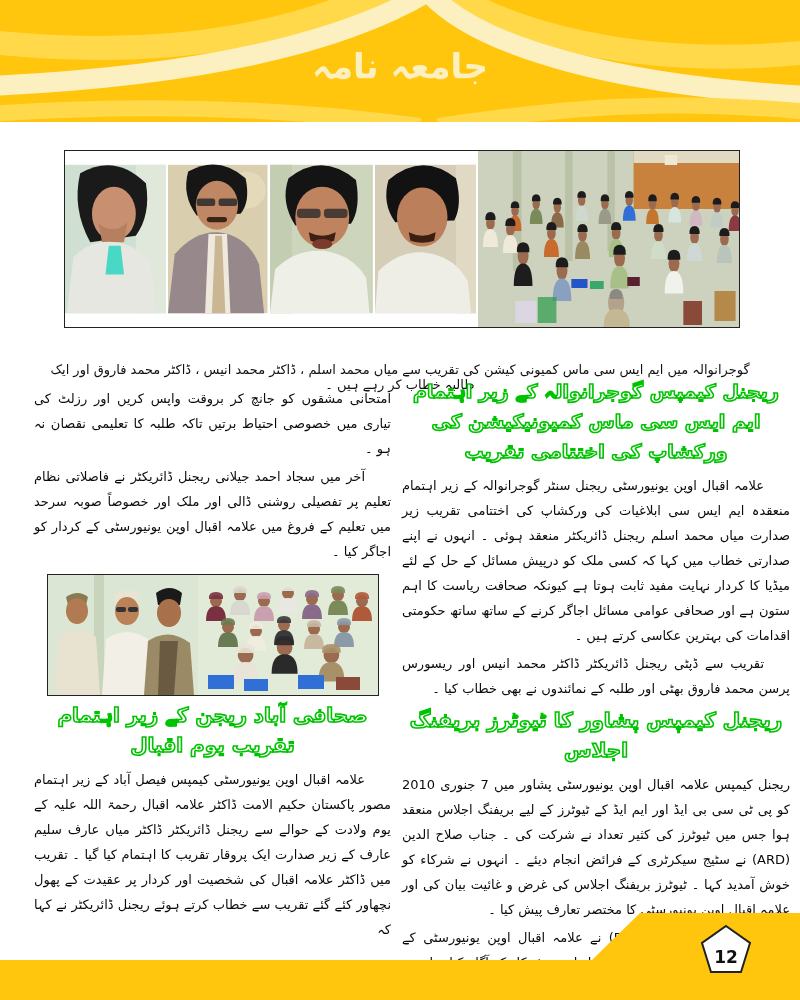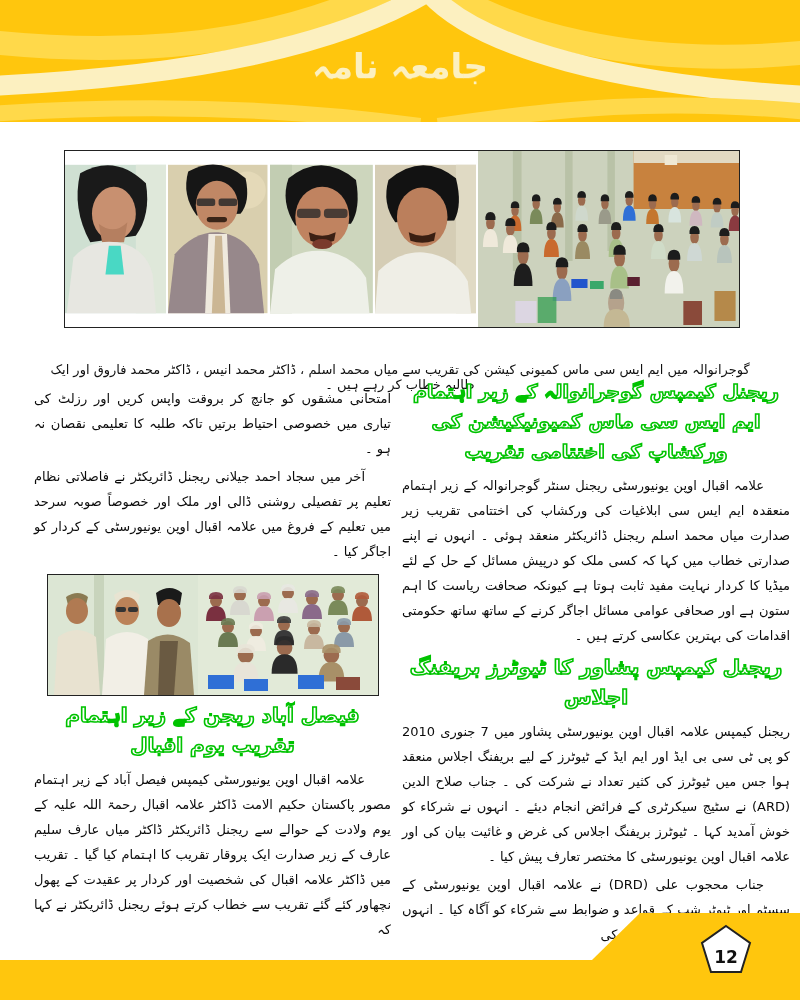--- a/index.html
+++ b/index.html
@@ -167,20 +167,21 @@
       <rect x="96" y="146" width="30" height="26" fill="#2a9a4a" opacity=".7"></rect>
       <rect x="380" y="140" width="34" height="30" fill="#b5894a"></rect>
       <rect x="330" y="150" width="30" height="24" fill="#8a4a3a"></rect>
     </svg>
   </div>
   <div class="caption caption-top">گوجرانوالہ میں ایم ایس سی ماس کمیونی کیشن کی تقریب سے میاں محمد اسلم ، ڈاکٹر محمد انیس ، ڈاکٹر محمد فاروق اور ایک طالبہ خطاب کر رہے ہیں ۔</div>
 
   <div class="col col-right">
     <h2 class="green-head two-line">ریجنل کیمپس گوجرانوالہ کے زیر اہتمام ایم ایس سی ماس کمیونیکیشن کی ورکشاپ کی اختتامی تقریب</h2>
     <p class="para">علامہ اقبال اوپن یونیورسٹی ریجنل سنٹر گوجرانوالہ کے زیر اہتمام منعقدہ ایم ایس سی ابلاغیات کی ورکشاپ کی اختتامی تقریب زیر صدارت میاں محمد اسلم ریجنل ڈائریکٹر منعقد ہوئی ۔ انہوں نے اپنے صدارتی خطاب میں کہا کہ کسی ملک کو درپیش مسائل کے حل کے لئے میڈیا کا کردار نہایت مفید ثابت ہوتا ہے کیونکہ صحافت ریاست کا اہم ستون ہے اور صحافی عوامی مسائل اجاگر کرنے کے ساتھ ساتھ حکومتی اقدامات کی بہترین عکاسی کرتے ہیں ۔</p>
+    <p class="para">تقریب سے ڈپٹی ریجنل ڈائریکٹر ڈاکٹر محمد انیس اور ریسورس پرسن محمد فاروق بھٹی اور طلبہ کے نمائندوں نے بھی خطاب کیا ۔</p>
     <h2 class="green-head">ریجنل کیمپس پشاور کا ٹیوٹرز بریفنگ اجلاس</h2>
     <p class="para noindent">ریجنل کیمپس علامہ اقبال اوپن یونیورسٹی پشاور میں 7 جنوری 2010 کو پی ٹی سی بی ایڈ اور ایم ایڈ کے ٹیوٹرز کے لیے بریفنگ اجلاس منعقد ہوا جس میں ٹیوٹرز کی کثیر تعداد نے شرکت کی ۔ جناب صلاح الدین (ARD) نے سٹیج سیکرٹری کے فرائض انجام دیئے ۔ انہوں نے شرکاء کو خوش آمدید کہا ۔ ٹیوٹرز بریفنگ اجلاس کی غرض و غائیت بیان کی اور علامہ اقبال اوپن یونیورسٹی کا مختصر تعارف پیش کیا ۔</p>
     <p class="para">جناب محجوب علی (DRD) نے علامہ اقبال اوپن یونیورسٹی کے سسٹم اور ٹیوٹر شپ کے قواعد و ضوابط سے شرکاء کو آگاہ کیا ۔ انہوں نے ٹیوٹرز پر زور دیا کہ وہ طلبہ کی</p>
   </div>
 
   <div class="col col-left">
     <p class="para noindent">امتحانی مشقوں کو جانچ کر بروقت واپس کریں اور رزلٹ کی تیاری میں خصوصی احتیاط برتیں تاکہ طلبہ کا تعلیمی نقصان نہ ہو ۔</p>
     <p class="para">آخر میں سجاد احمد جیلانی ریجنل ڈائریکٹر نے فاصلاتی نظام تعلیم پر تفصیلی روشنی ڈالی اور ملک اور خصوصاً صوبہ سرحد میں تعلیم کے فروغ میں علامہ اقبال اوپن یونیورسٹی کے کردار کو اجاگر کیا ۔</p>
 
     <div class="photo-small">
@@ -226,21 +227,21 @@
             <use href="#p2" x="182" y="56" style="color:#2a2a2a"></use>
             <use href="#p2" x="218" y="62" style="color:#a89068"></use>
           </g>
         <rect x="160" y="100" width="26" height="14" fill="#2f6fd6"></rect>
         <rect x="196" y="104" width="24" height="12" fill="#2f6fd6"></rect>
         <rect x="250" y="100" width="26" height="14" fill="#2f6fd6"></rect>
         <rect x="288" y="102" width="24" height="13" fill="#8a4a3a"></rect>
       </svg>
     </div>
 
-    <h2 class="green-head">فیصل آباد ریجن کے زیر اہتمام تقریب یوم اقبال</h2>
+    <h2 class="green-head">صحافی آباد ریجن کے زیر اہتمام تقریب یوم اقبال</h2>
     <p class="para">علامہ اقبال اوپن یونیورسٹی کیمپس فیصل آباد کے زیر اہتمام مصور پاکستان حکیم الامت ڈاکٹر علامہ اقبال رحمۃ اللہ علیہ کے یوم ولادت کے حوالے سے ریجنل ڈائریکٹر ڈاکٹر میاں عارف سلیم عارف کے زیر صدارت ایک پروقار تقریب کا اہتمام کیا گیا ۔ تقریب میں ڈاکٹر علامہ اقبال کی شخصیت اور کردار پر عقیدت کے پھول نچھاور کئے گئے تقریب سے خطاب کرتے ہوئے ریجنل ڈائریکٹر نے کہا کہ</p>
   </div>
 
   <div class="footer-band"></div>
   <div class="footer-step"></div>
   <svg class="page-badge" width="52" height="50" viewBox="0 0 52 50">
     <polygon points="26,2 50,19 41,48 11,48 2,19" fill="#ffffff" stroke="#222" stroke-width="2"></polygon>
   </svg>
   <div class="page-number">12</div>
 

